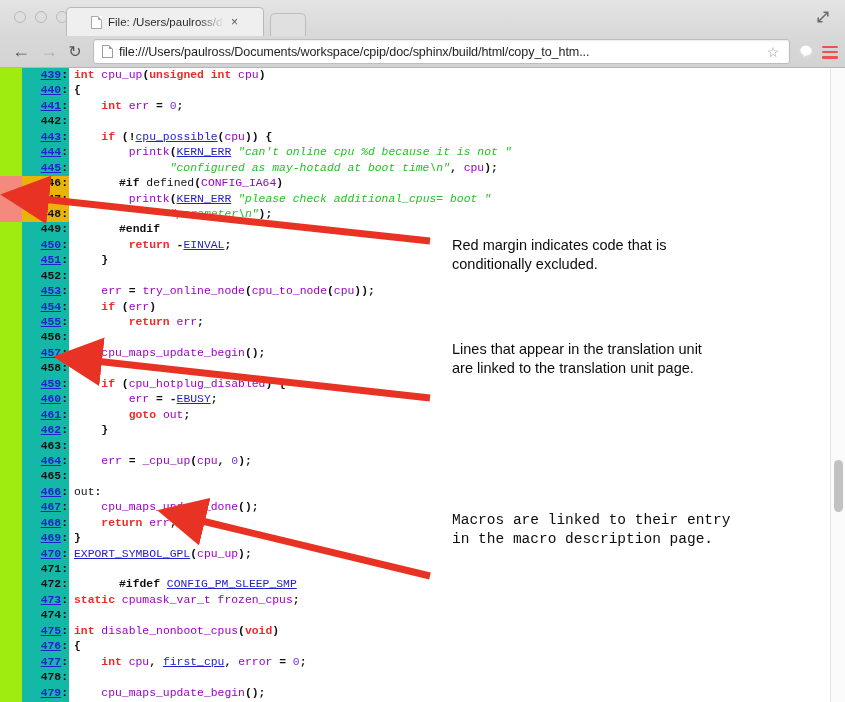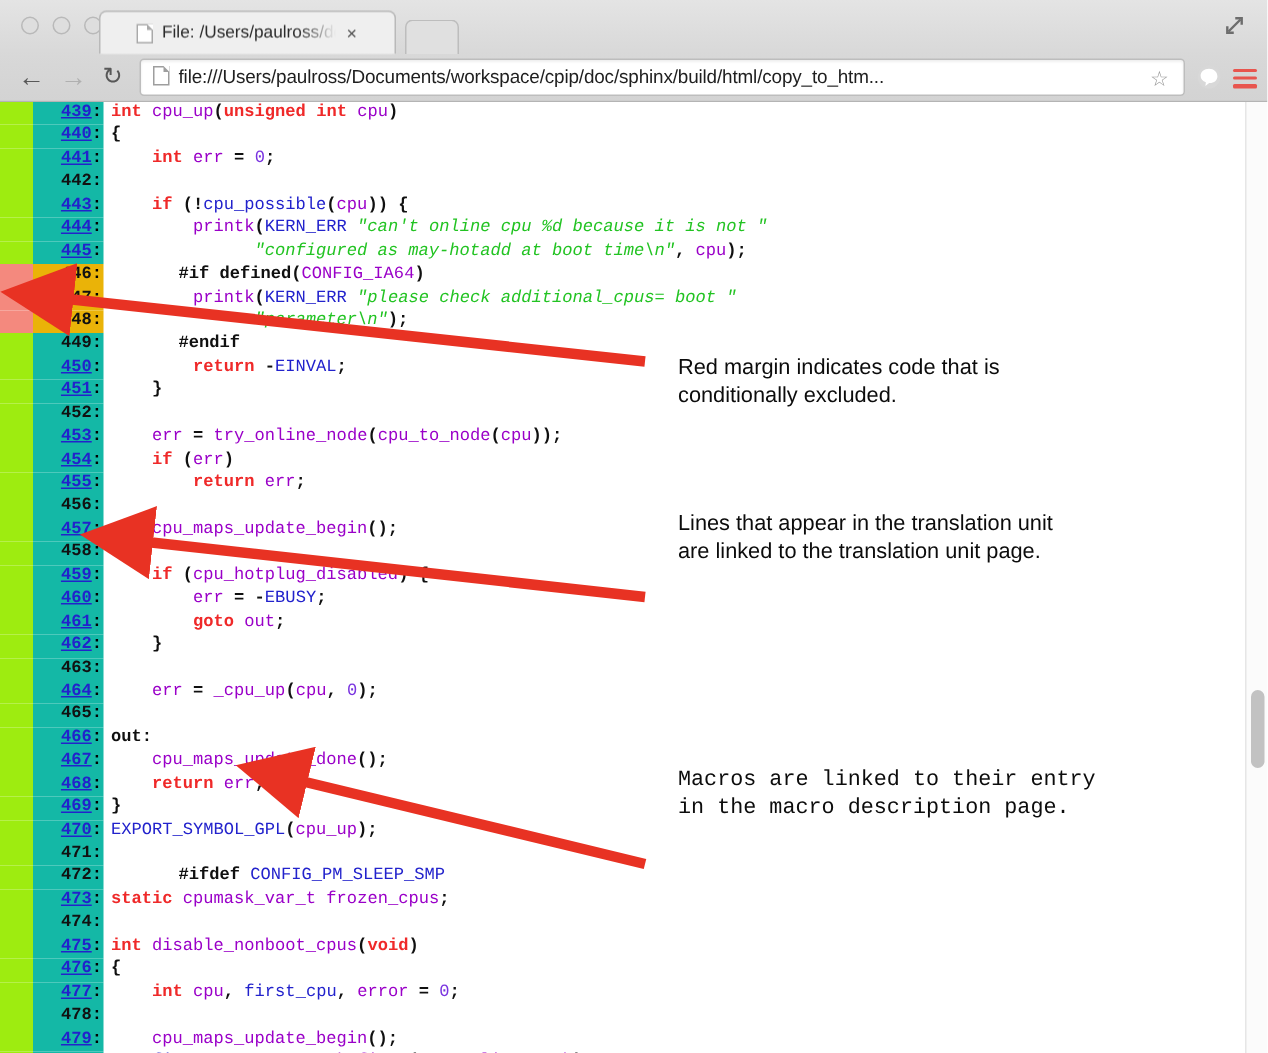--- a/index.html
+++ b/index.html
@@ -73,21 +73,21 @@
     user-select:none;
   }
   .nav-back{left:10px;}
   .nav-fwd{left:38px;color:#b0b0b0;}
   .nav-reload{left:64px;font-size:16px;color:#585858;}
 
   .omnibox{
     position:absolute;left:93px;top:3px;right:55px;height:25px;
     background:#fff;border:1px solid #bdbdbd;border-radius:3px;
     box-shadow:inset 0 1px 2px rgba(0,0,0,.08);
-    display:flex;align-items:flex-start;box-sizing:border-box;padding:4px 5px;
+    display:flex;align-items:center;box-sizing:border-box;padding:4px 5px;
   }
   .page-icon{
     width:11px;height:13px;flex:0 0 auto;margin:0 6px 0 3px;
     background:#fff;border:1px solid #9e9e9e;position:relative;box-sizing:border-box;
   }
   .page-icon::after{
     content:"";position:absolute;right:-1px;top:-1px;
     border-width:0 4px 4px 0;border-style:solid;border-color:#fff #fff #9e9e9e #9e9e9e;
   }
   .url{
@@ -128,22 +128,22 @@
   .num-link{color:#2222cc;text-decoration:underline;}
   .num-plain{color:#111;text-decoration:none;}
   .src{flex:1 1 auto;padding-left:5px;height:15.45px;}
 
   
   .kw{color:#ef2929;font-weight:bold;}
   .id{color:#9a00c8;}
   .nm{color:#7a34e0;}
   .str{color:#22c322;font-style:italic;}
   .pp{color:#101010;font-weight:bold;margin-left:45px;}
-  .pl{color:#101010;font-weight:bold;}
-  .lnk{color:#2222cc;}
+  .pl{color:#101010;}
+  .lnk{color:#2222cc;text-decoration:underline;}
   .op{color:#101010;font-weight:bold;}
 
   
   .anno{
     position:absolute;font-family:"Liberation Sans",sans-serif;
     font-size:14.5px;line-height:19px;color:#0c0c0c;white-space:pre-line;
   }
   .arrow-svg{position:absolute;left:0;top:0;width:845px;height:634px;pointer-events:none;}
 
   

